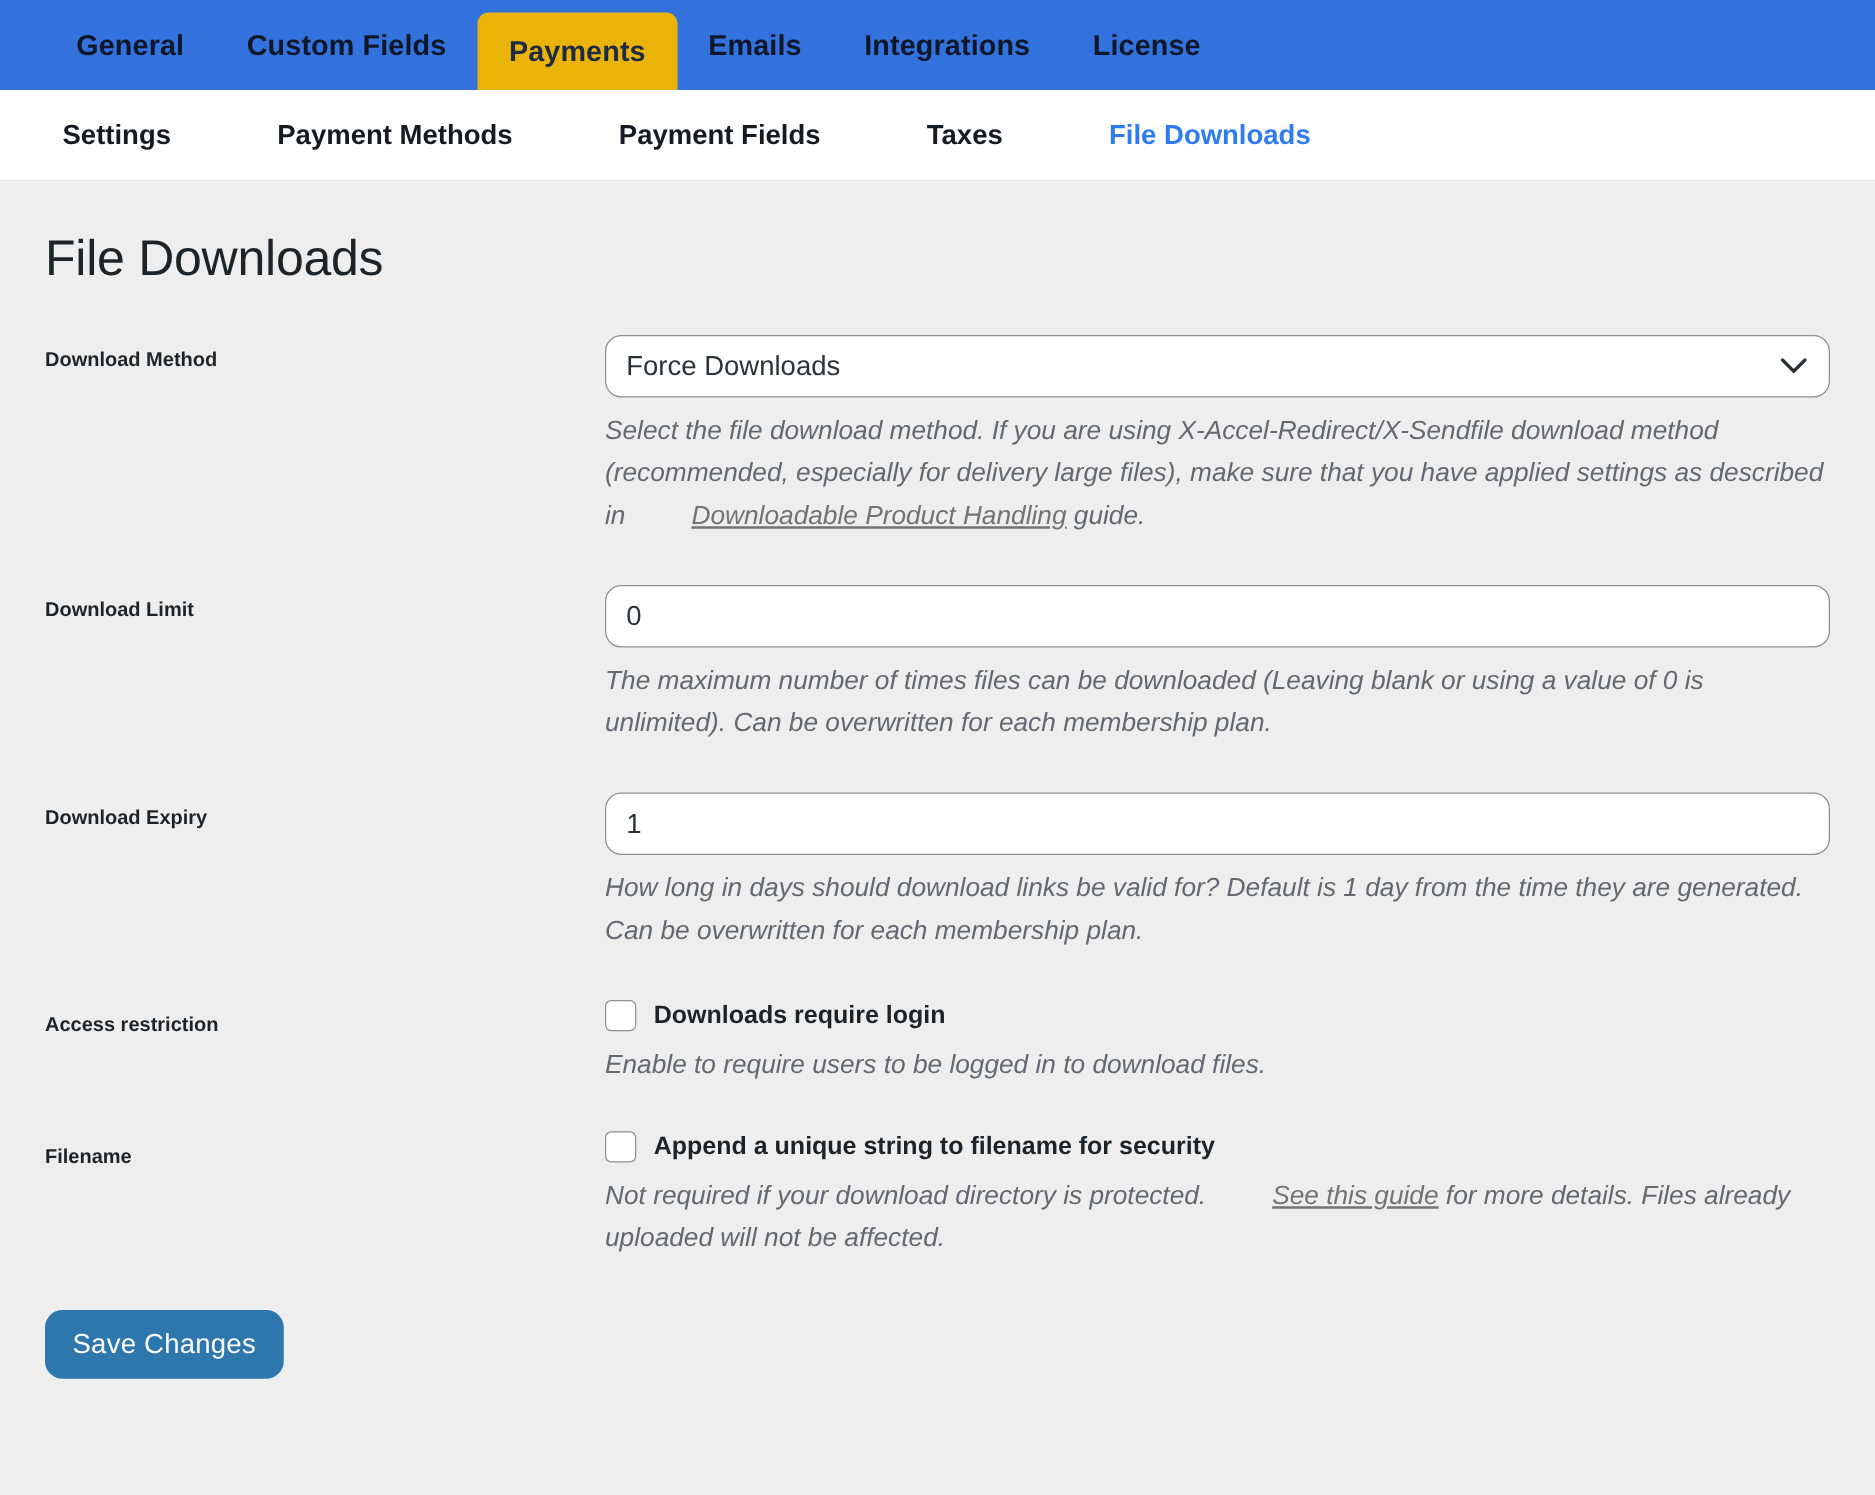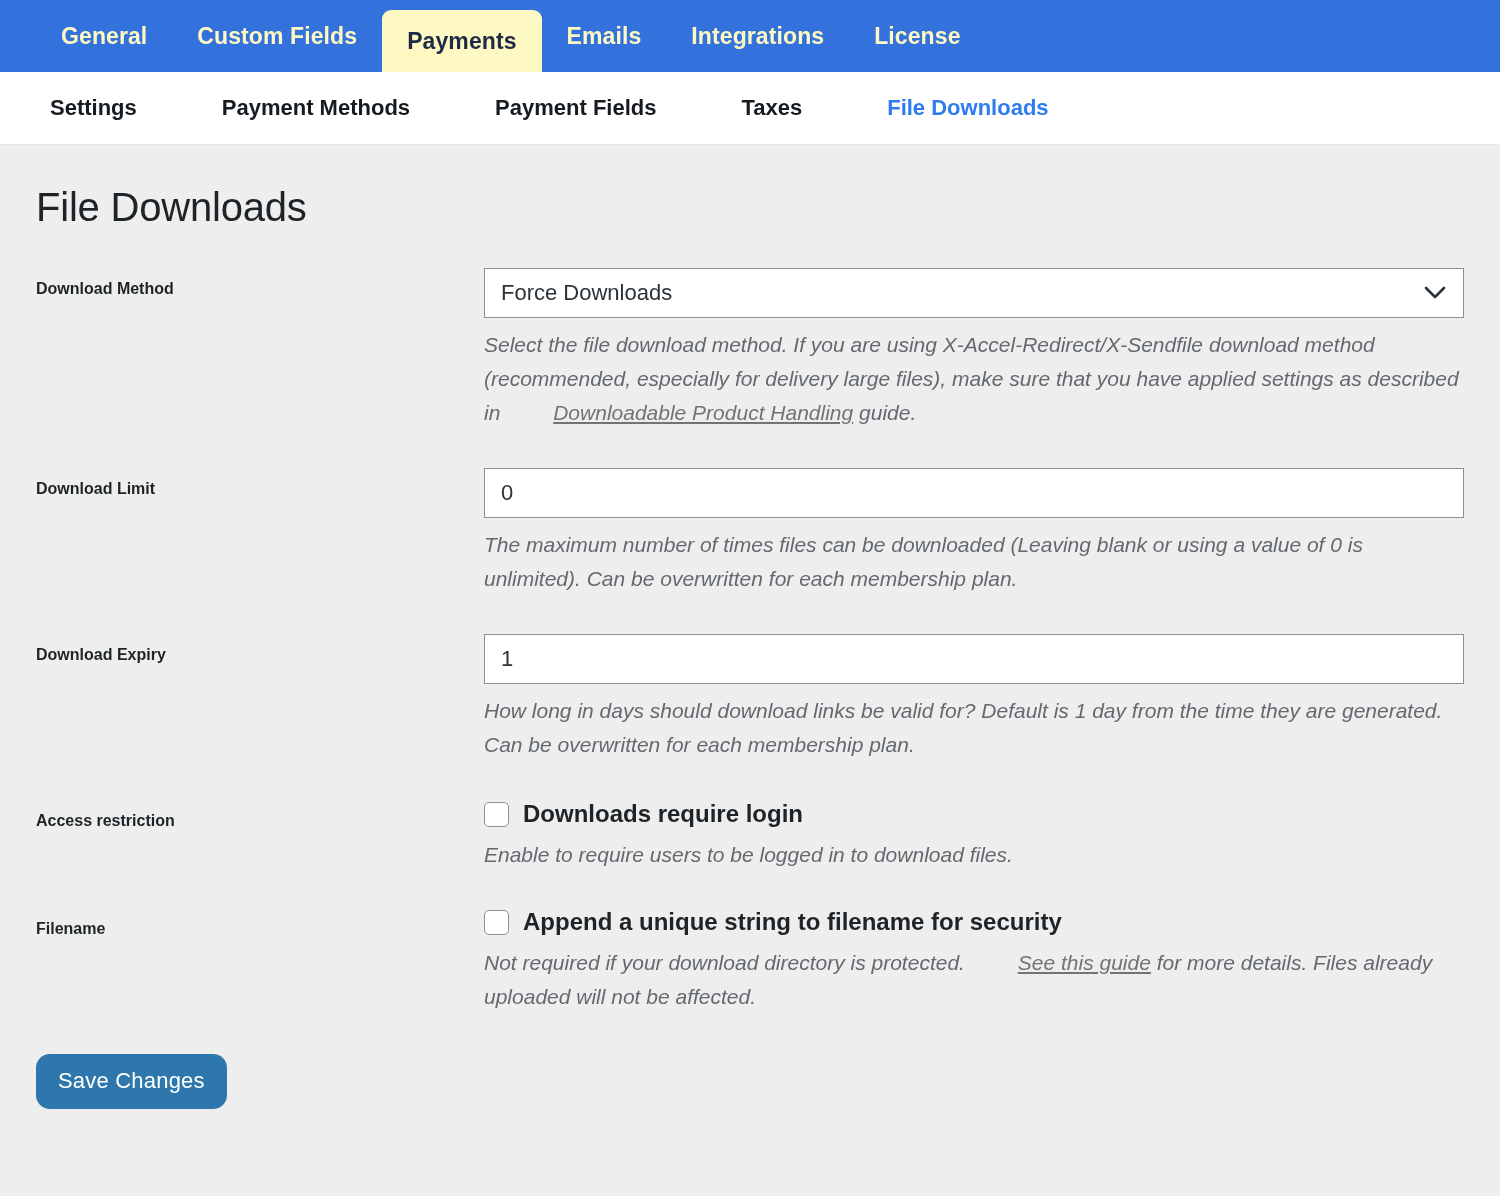--- a/index.html
+++ b/index.html
@@ -20,30 +20,30 @@
     background: #3372dd;
     height: 72px;
     display: flex;
     align-items: flex-end;
     padding: 0 0 0 36px;
     position: relative;
   }
   .topbar-tab {
     font-size: 23px;
     font-weight: bold;
-    color: #fef9c3;
+    color: #0f172a;
     padding: 0 25px;
     height: 72px;
     line-height: 72px;
     white-space: nowrap;
     letter-spacing: 0.1px;
     cursor: pointer;
   }
   .topbar-tab.active {
-    background: #fef9c3;
+    background: #eab308;
     color: #1f2b45;
     border-top-left-radius: 9px;
     border-top-right-radius: 9px;
     height: 62px;
     line-height: 62px;
     margin-bottom: 0;
   }
 
   
   .subnav {
@@ -104,21 +104,21 @@
     padding-top: 12px;
   }
 
   .field-row td { padding-bottom: 38px !important; }
   .field-row.tight td { padding-bottom: 36px !important; }
 
   .text-input, .select-input {
     width: 980px;
     height: 50px;
     border: 1px solid #8c8f94;
-    border-radius: 0;
+    border-radius: 13px;
     background: #ffffff;
     font-size: 22px;
     font-family: "Liberation Sans", sans-serif;
     color: #2c3338;
     padding: 0 16px;
     display: block;
     line-height: 48px;
     outline: none;
   }
   .select-wrap {
@@ -165,21 +165,21 @@
     width: 25px;
     height: 25px;
     border: 1px solid #8c8f94;
     border-radius: 5px;
     background: #ffffff;
     margin-right: 14px;
     flex: 0 0 auto;
     cursor: pointer;
   }
   .check-label {
-    font-size: 24px;
+    font-size: 20px;
     font-weight: bold;
     color: #1d2327;
     cursor: pointer;
   }
 
   .save-btn {
     background: #2e77ad;
     color: #ffffff;
     font-size: 22px;
     font-weight: normal;

